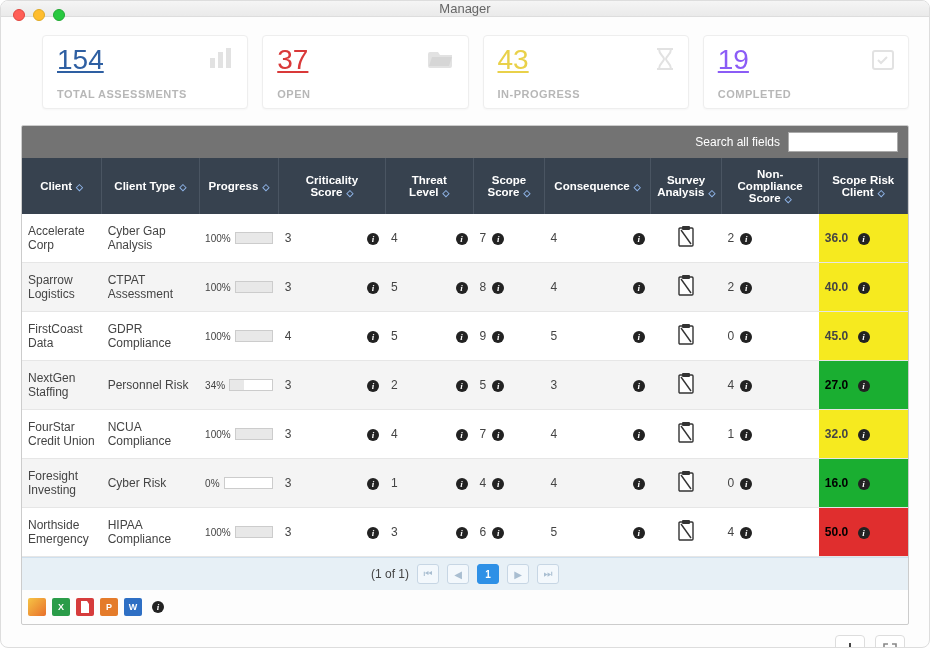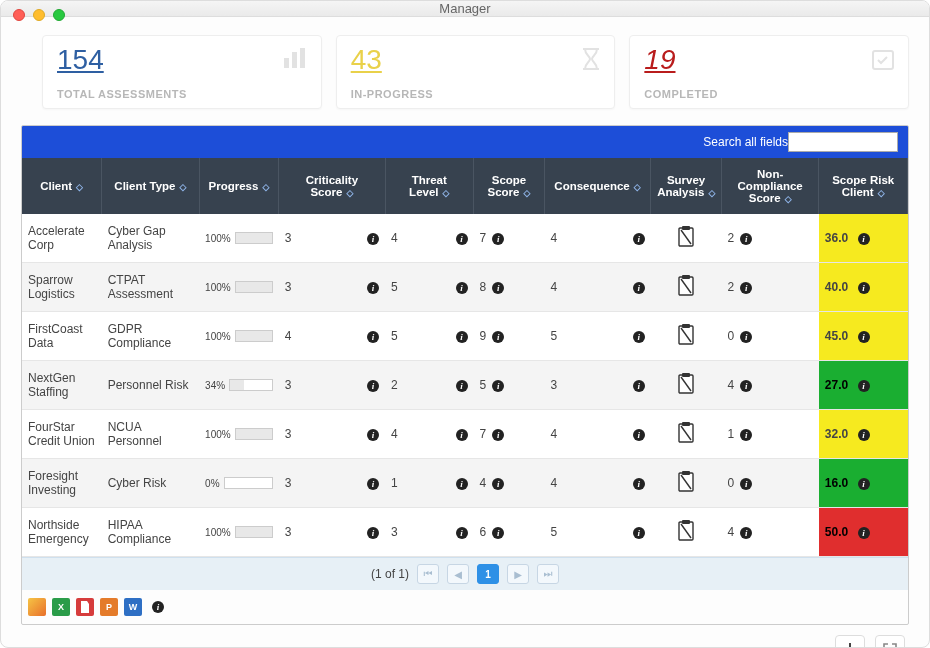--- a/index.html
+++ b/index.html
@@ -14,24 +14,24 @@
   .win-title { margin: 0 auto; font-size: 13px; color: #666; }
   .content { padding: 18px 20px 10px 20px; flex:1; display:flex; flex-direction:column; }
   .cards { display: flex; gap: 14px; margin-bottom: 16px; padding-left: 21px; }
   .card { flex:1; background:#fff; border:1px solid #eee; border-radius:4px; padding:10px 14px 8px 14px; display:flex; flex-direction:column; position:relative; box-shadow:0 1px 2px rgba(0,0,0,0.03);}
   .card .num { font-size:28px; font-weight:400; text-decoration:underline; line-height:1; }
   .card .label { font-size:11px; letter-spacing:0.5px; color:#b7b7b7; margin-top:14px; font-weight:600;}
   .card .card-icon { position:absolute; right:14px; top:12px; color:#d9d9d9; }
   .c-blue { color:#2e5fa2; }
   .c-red { color:#d93939; }
   .c-yellow { color:#e9d14a; }
-  .c-green { color:#b91c1c;font-style:italic; }
+  .c-green { color:#8b5cf6; }
 
   .panel { border:1px solid #ccc; border-radius:2px; overflow:hidden; flex:1; display:flex; flex-direction:column; }
-  .searchbar { background:#1d4ed8; color:#fff; text-align:right; padding:6px 10px; font-size:12px; display:flex; justify-content:flex-end; align-items:center; gap:0;}
+  .searchbar { background:#737373; color:#fff; text-align:right; padding:6px 10px; font-size:12px; display:flex; justify-content:flex-end; align-items:center; gap:8px;}
   .searchbar input { width:110px; height:20px; border:1px solid #aaa; font-size:12px; padding:2px 4px; background:#fff; }
 
   table { width:100%; border-collapse:collapse; table-layout:fixed; }
   th { background:#37424f; color:#fff; font-size:11.5px; font-weight:700; padding:10px 6px; border-right:1px solid #4a5562; position:relative; vertical-align:middle; }
   th .sort { color:#8fb4e8; margin-left:4px; font-size:9px; cursor:pointer; }
   td { padding:10px 6px; font-size:12px; vertical-align:middle; border-bottom:1px solid #e6e6e6; }
   tbody tr:nth-child(even) td { background:#f4f4f4; }
   tbody tr:nth-child(odd) td { background:#fff; }
   .info-icon { display:inline-block; width:12px; height:12px; background:#222; color:#fff; border-radius:50%; font-size:9px; font-weight:700; text-align:center; line-height:12px; font-style:italic; font-family:Georgia, serif; margin-left:6px; vertical-align:middle; cursor:pointer;}
   .clipboard-icon { width:18px; height:22px; position:relative; display:inline-block; }
@@ -78,20 +78,30 @@
         <div class="label">TOTAL ASSESSMENTS</div>
         <span class="card-icon">
           <svg width="24" height="20" viewBox="0 0 24 20">
               <rect x="1" y="10" width="5" height="10" fill="#e2e2e2"></rect>
               <rect x="9" y="4" width="5" height="16" fill="#e2e2e2"></rect>
               <rect x="17" y="0" width="5" height="20" fill="#e2e2e2"></rect>
             </svg>
         </span>
       </div>
       <div class="card">
+        <div class="num c-red">37</div>
+        <div class="label">OPEN</div>
+        <span class="card-icon">
+          <svg width="26" height="20" viewBox="0 0 26 20">
+              <path d="M2 4h8l2 3h12v11a2 2 0 0 1-2 2H2a2 2 0 0 1-2-2V6a2 2 0 0 1 2-2z" fill="#e2e2e2"></path>
+              <path d="M4 9h20l-3 9H1z" fill="#d6d6d6"></path>
+            </svg>
+        </span>
+      </div>
+      <div class="card">
         <div class="num c-yellow">43</div>
         <div class="label">IN-PROGRESS</div>
         <span class="card-icon">
           <svg width="18" height="22" viewBox="0 0 18 22">
               <path d="M1 1h16M1 21h16M3 1c0 6 5 7 5 10s-5 4-5 10M15 1c0 6-5 7-5 10s5 4 5 10" stroke="#e2e2e2" stroke-width="2" fill="none"></path>
             </svg>
         </span>
       </div>
       <div class="card">
         <div class="num c-green">19</div>
@@ -226,21 +236,21 @@
               <td class="center"><span class="clipboard-icon"><svg viewBox="0 0 18 22">
                     <rect x="2" y="2" width="14" height="18" rx="1" fill="#fff" stroke="#333" stroke-width="1.4"></rect>
                     <rect x="5" y="0" width="8" height="4" rx="1" fill="#333"></rect>
                     <path d="M4 4l10 14" stroke="#333" stroke-width="1.4"></path>
                   </svg></span></td>
               <td><span>4</span><span class="info-icon">i</span></td>
               <td class="risk-green"><span>27.0</span> <span class="info-icon">i</span></td>
             </tr>
             <tr>
               <td>FourStar Credit Union</td>
-              <td>NCUA Personnel</td>
+              <td>NCUA Compliance</td>
               <td>
                 <div class="progress-wrap">
                   <span class="plabel">100%</span>
                   <div class="pbar">
                     <div class="fill" style="width:100%"></div>
                   </div>
                 </div>
               </td>
               <td><span>3</span><span style="float:right"><span class="info-icon">i</span></span></td>
               <td><span>4</span><span style="float:right"><span class="info-icon">i</span></span></td>

